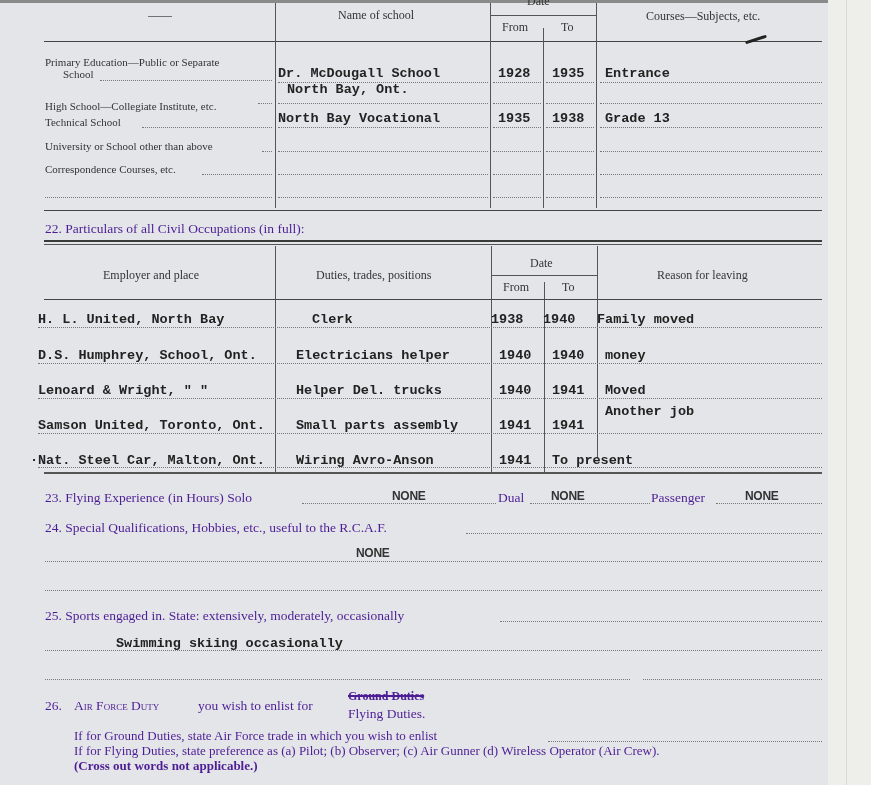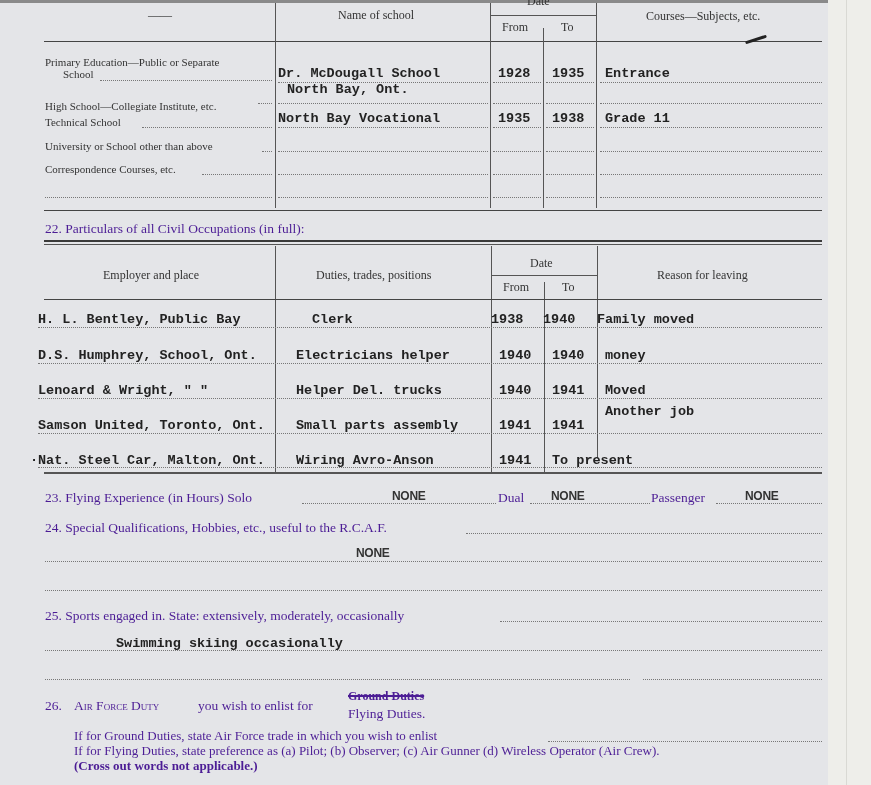--- a/index.html
+++ b/index.html
@@ -98,21 +98,21 @@
   <div class="abs val mono" style="left:278px;top:66px;">Dr. McDougall School</div>
   <div class="abs val mono" style="left:498px;top:66px;">1928</div>
   <div class="abs val mono" style="left:552px;top:66px;">1935</div>
   <div class="abs val mono" style="left:605px;top:66px;">Entrance</div>
 
   <div class="abs val mono" style="left:287px;top:82px;">North Bay, Ont.</div>
 
   <div class="abs val mono" style="left:278px;top:111px;">North Bay Vocational</div>
   <div class="abs val mono" style="left:498px;top:111px;">1935</div>
   <div class="abs val mono" style="left:552px;top:111px;">1938</div>
-  <div class="abs val mono" style="left:605px;top:111px;">Grade 11</div>
+  <div class="abs val mono" style="left:605px;top:111px;">Grade 13</div>
 
   <div class="hline" style="left:44px;top:210px;width:778px;background:#444;"></div>
 </div>
 
 <div>
   <div class="abs q" style="left:45px;top:221px;">22. Particulars of all Civil Occupations (in full):</div>
   <div class="hline2" style="left:44px;top:240px;width:778px;"></div>
   <div class="hline" style="left:44px;top:244px;width:778px;background:#555;"></div>
 
   <div class="vline" style="left:275px;top:246px;height:228px;"></div>
@@ -130,21 +130,21 @@
   <div class="hline" style="left:44px;top:299px;width:778px;background:#444;"></div>
 
   <div class="dots" style="left:38px;top:327px;width:784px;"></div>
   <div class="dots" style="left:38px;top:363px;width:784px;"></div>
   <div class="dots" style="left:38px;top:398px;width:784px;"></div>
   <div class="dots" style="left:38px;top:433px;width:784px;"></div>
   <div class="dots" style="left:38px;top:467px;width:784px;"></div>
   <div class="hline2" style="left:44px;top:472px;width:778px;background:#555;"></div>
 
   <div>
-    <div class="abs val mono" style="left:38px;top:312px;">H. L. Bentley, Public Bay</div>
+    <div class="abs val mono" style="left:38px;top:312px;">H. L. United, North Bay</div>
     <div class="abs val mono" style="left:312px;top:312px;">Clerk</div>
     <div class="abs val mono" style="left:491px;top:312px;">1938</div>
     <div class="abs val mono" style="left:543px;top:312px;">1940</div>
     <div class="abs val mono" style="left:597px;top:312px;">Family moved</div>
   </div>
   <div>
     <div class="abs val mono" style="left:38px;top:348px;">D.S. Humphrey, School, Ont.</div>
     <div class="abs val mono" style="left:296px;top:348px;">Electricians helper</div>
     <div class="abs val mono" style="left:499px;top:348px;">1940</div>
     <div class="abs val mono" style="left:552px;top:348px;">1940</div>

